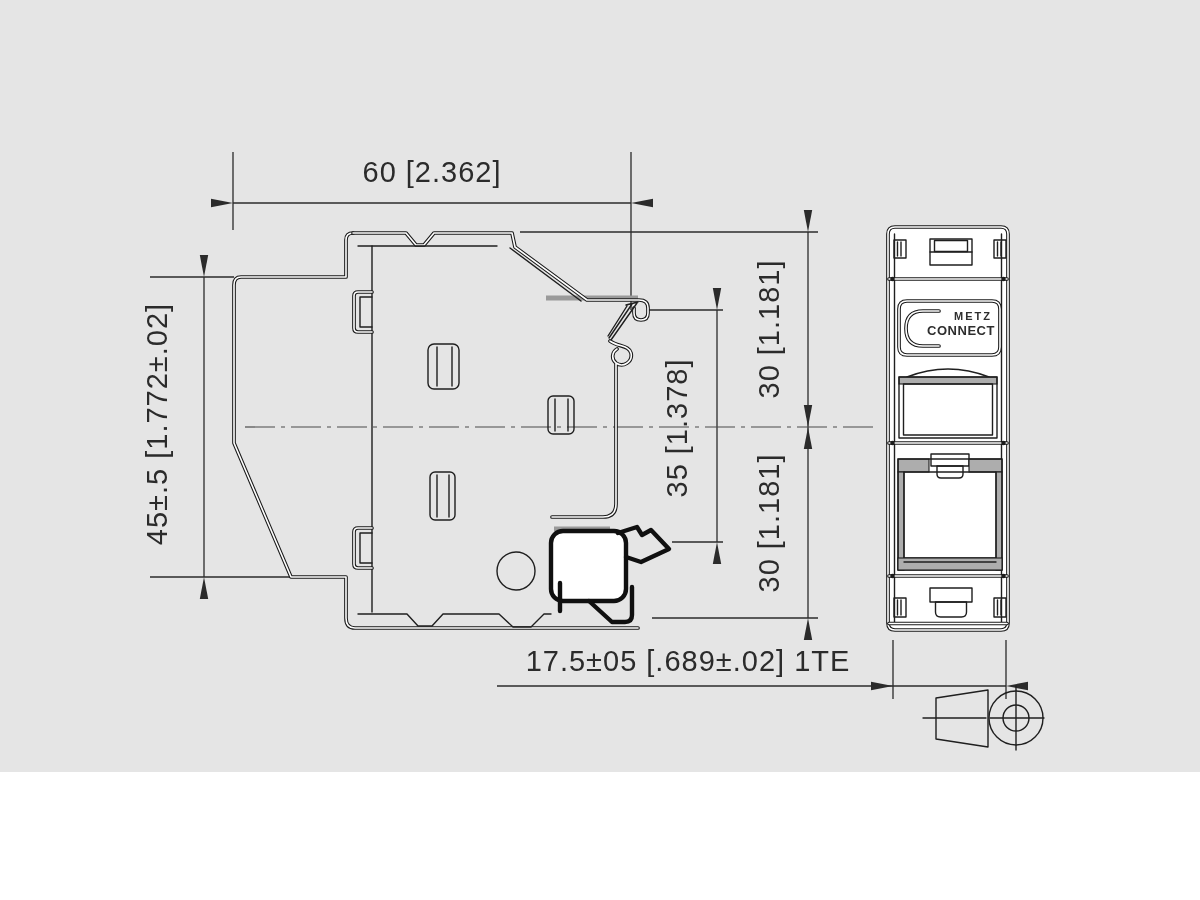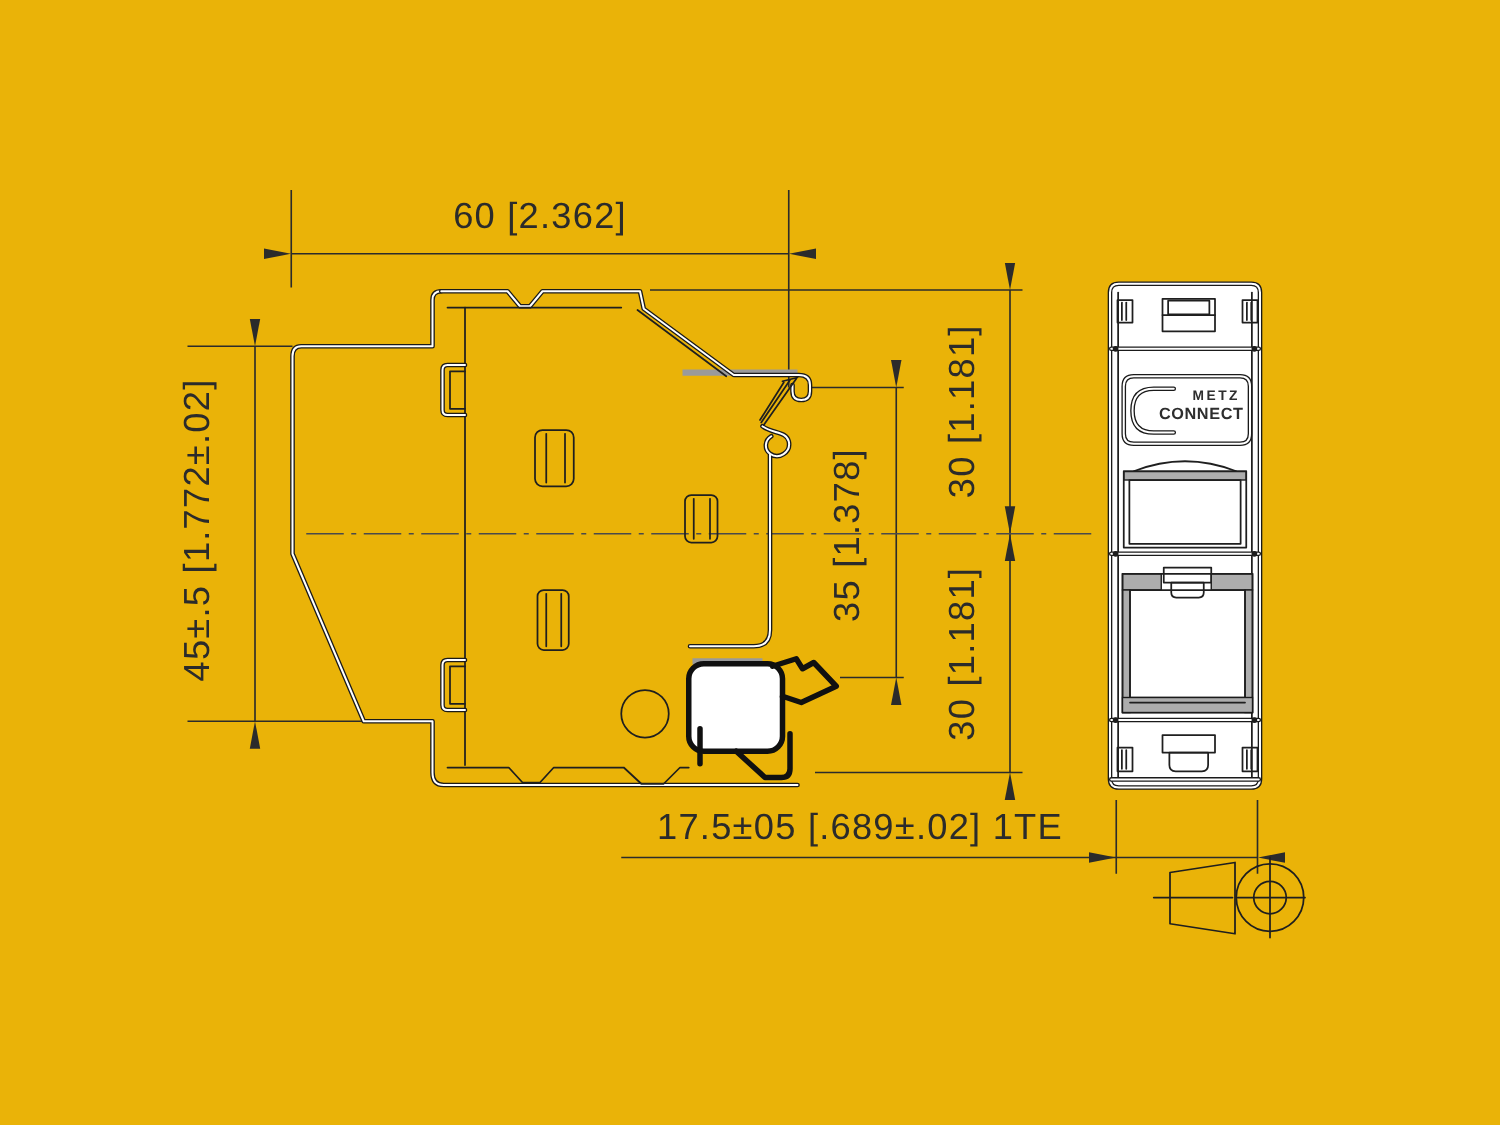--- a/index.html
+++ b/index.html
@@ -1,16 +1,16 @@
 <!DOCTYPE html>
 <html><head>
 <meta charset="utf-8">
 <style>
   html,body{margin:0;padding:0;background:#ffffff;}
-  .stage{position:relative;width:1200px;height:900px;background:#eab308;overflow:hidden;text-align:center;}
+  .stage{position:relative;width:1200px;height:772px;background:#e5e5e5;overflow:hidden;text-align:center;}
   svg{position:absolute;left:0;top:0;}
   .lnA{fill:none;stroke:#1a1a1a;stroke-width:3.7;stroke-linejoin:round;stroke-linecap:round;}
   .lnAf{fill:#ffffff;stroke:#1a1a1a;stroke-width:3.7;stroke-linejoin:round;stroke-linecap:round;}
   .lnB{fill:none;stroke:#ffffff;stroke-width:1.6;stroke-linejoin:round;stroke-linecap:round;}
   .thin{fill:none;stroke:#1f1f1f;stroke-width:1.4;stroke-linejoin:round;stroke-linecap:round;}
   .thick{fill:none;stroke:#101010;stroke-width:4.4;stroke-linejoin:round;stroke-linecap:round;}
   .thickf{fill:#ffffff;stroke:#101010;stroke-width:4.4;stroke-linejoin:round;stroke-linecap:round;}
   .grayu{fill:none;stroke:#9a9a9a;stroke-width:5;stroke-linecap:butt;}
   .fillgray{fill:#adadad;stroke:#1a1a1a;stroke-width:1.1;}
   .dim{fill:none;stroke:#2b2b2b;stroke-width:1.3;}

